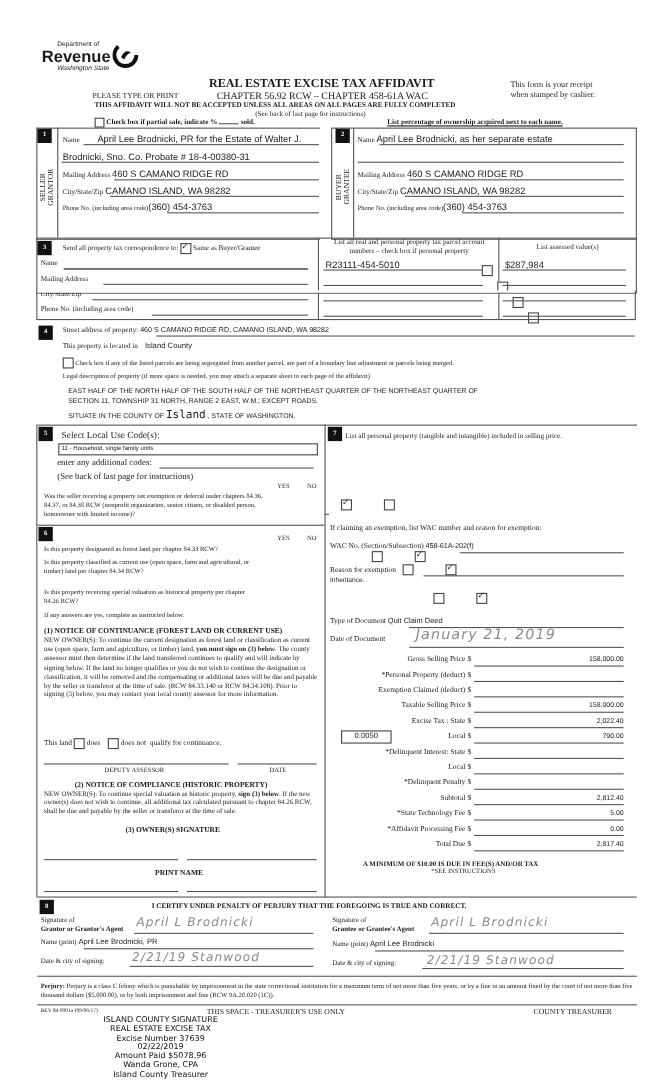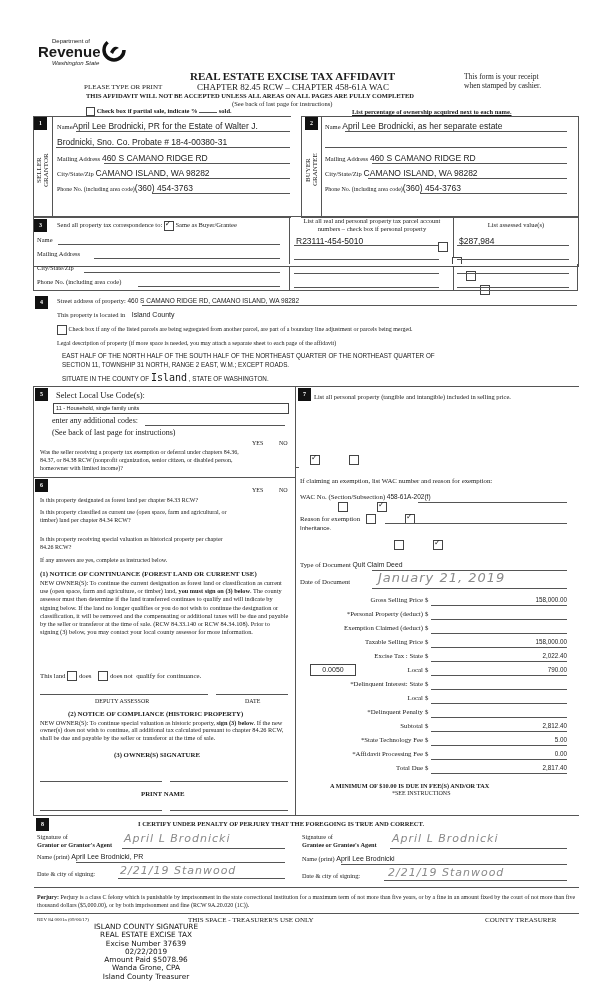--- a/index.html
+++ b/index.html
@@ -29,21 +29,21 @@
   <div class="abs sans" style="left:14px;top:0;font-size:6px;">Department of</div>
   <div class="abs sans" style="left:0;top:5px;font-size:15px;font-weight:bold;">Revenue</div>
   <div class="abs sans" style="left:14px;top:22px;font-size:6px;font-style:italic;">Washington State</div>
   <svg class="abs" style="left:64px;top:0px;" width="24" height="24" viewBox="0 0 24 24">
     <circle cx="12" cy="12" r="10" fill="none" stroke="#111" stroke-width="3.5" stroke-dasharray="40 23"></circle>
     <path d="M8 14 Q12 6 17 10 Q13 11 11 16 Z" fill="#111"></path>
   </svg>
 </div>
 <div class="abs" style="left:36px;top:83px;font-size:7px;margin-left:48px;">PLEASE TYPE OR PRINT</div>
 <div class="abs" style="left:190px;top:70px;font-size:11px;font-weight:bold;">REAL ESTATE EXCISE TAX AFFIDAVIT</div>
-<div class="abs" style="left:197px;top:82px;font-size:9px;">CHAPTER 82.45 RCW – CHAPTER 458-61A WAC</div>
+<div class="abs" style="left:197px;top:82px;font-size:9px;">CHAPTER 56.92 RCW – CHAPTER 458-61A WAC</div>
 <div class="abs" style="left:464px;top:72px;font-size:7.5px;">This form is your receipt</div>
 <div class="abs" style="left:464px;top:81px;font-size:7.5px;">when stamped by cashier.</div>
 <div class="abs" style="left:86px;top:92px;font-size:6.5px;font-weight:bold;">THIS AFFIDAVIT WILL NOT BE ACCEPTED UNLESS ALL AREAS ON ALL PAGES ARE FULLY COMPLETED</div>
 <div class="abs" style="left:232px;top:100px;font-size:6.5px;">(See back of last page for instructions)</div>
 <div class="abs" style="left:86px;top:107px;font-size:6.5px;font-weight:bold;">
   <span class="cb" style="width:7px;height:7px;"></span>
   <span>Check box if partial sale, indicate %</span>
   <span style="display:inline-block;width:18px;border-bottom:1px solid #555;"></span>
   <span>sold.</span>
 </div>
@@ -53,21 +53,21 @@
 <div class="box" style="left:33px;top:116px;width:257px;height:100px;border-right:none;"></div>
 <div class="box" style="left:301px;top:116px;width:276px;height:100px;"></div>
 
 <div class="num" style="left:34px;top:117px;">1</div>
 <div class="vdiv" style="left:52px;top:116px;height:100px;"></div>
 <div class="vert" style="left:36px;top:140px;height:60px;line-height:7px;">
   <span>SELLER</span><br><span>GRANTOR</span>
 </div>
 
 <div class="abs lbl" style="left:57px;top:121px;white-space:nowrap;">
-  <span style="font-size:6.5px;">Name</span><span class="fill" style="font-size:8.5px;">April Lee Brodnicki, PR for the Estate of Walter J.</span>
+  <span style="font-size:6.5px;">Name</span><span class="fill" style="font-size:8.5px;margin-left:16px;">April Lee Brodnicki, PR for the Estate of Walter J.</span>
 </div>
 <div class="line" style="left:76px;top:131px;width:214px;"></div>
 <div class="abs fill" style="left:57px;top:137px;font-size:8.5px;">Brodnicki, Sno. Co. Probate # 18-4-00380-31</div>
 <div class="line" style="left:56px;top:147px;width:234px;"></div>
 <div class="abs lbl" style="left:57px;top:153px;white-space:nowrap;">
   <span style="font-size:6.5px;">Mailing Address</span> <span class="fill" style="font-size:8.5px;">460 S CAMANO RIDGE RD</span>
 </div>
 <div class="line" style="left:104px;top:163px;width:186px;"></div>
 <div class="abs lbl" style="left:57px;top:168px;white-space:nowrap;">
   <span style="font-size:6.5px;">City/State/Zip</span> <span class="fill" style="font-size:8.5px;">CAMANO ISLAND, WA  98282</span>

